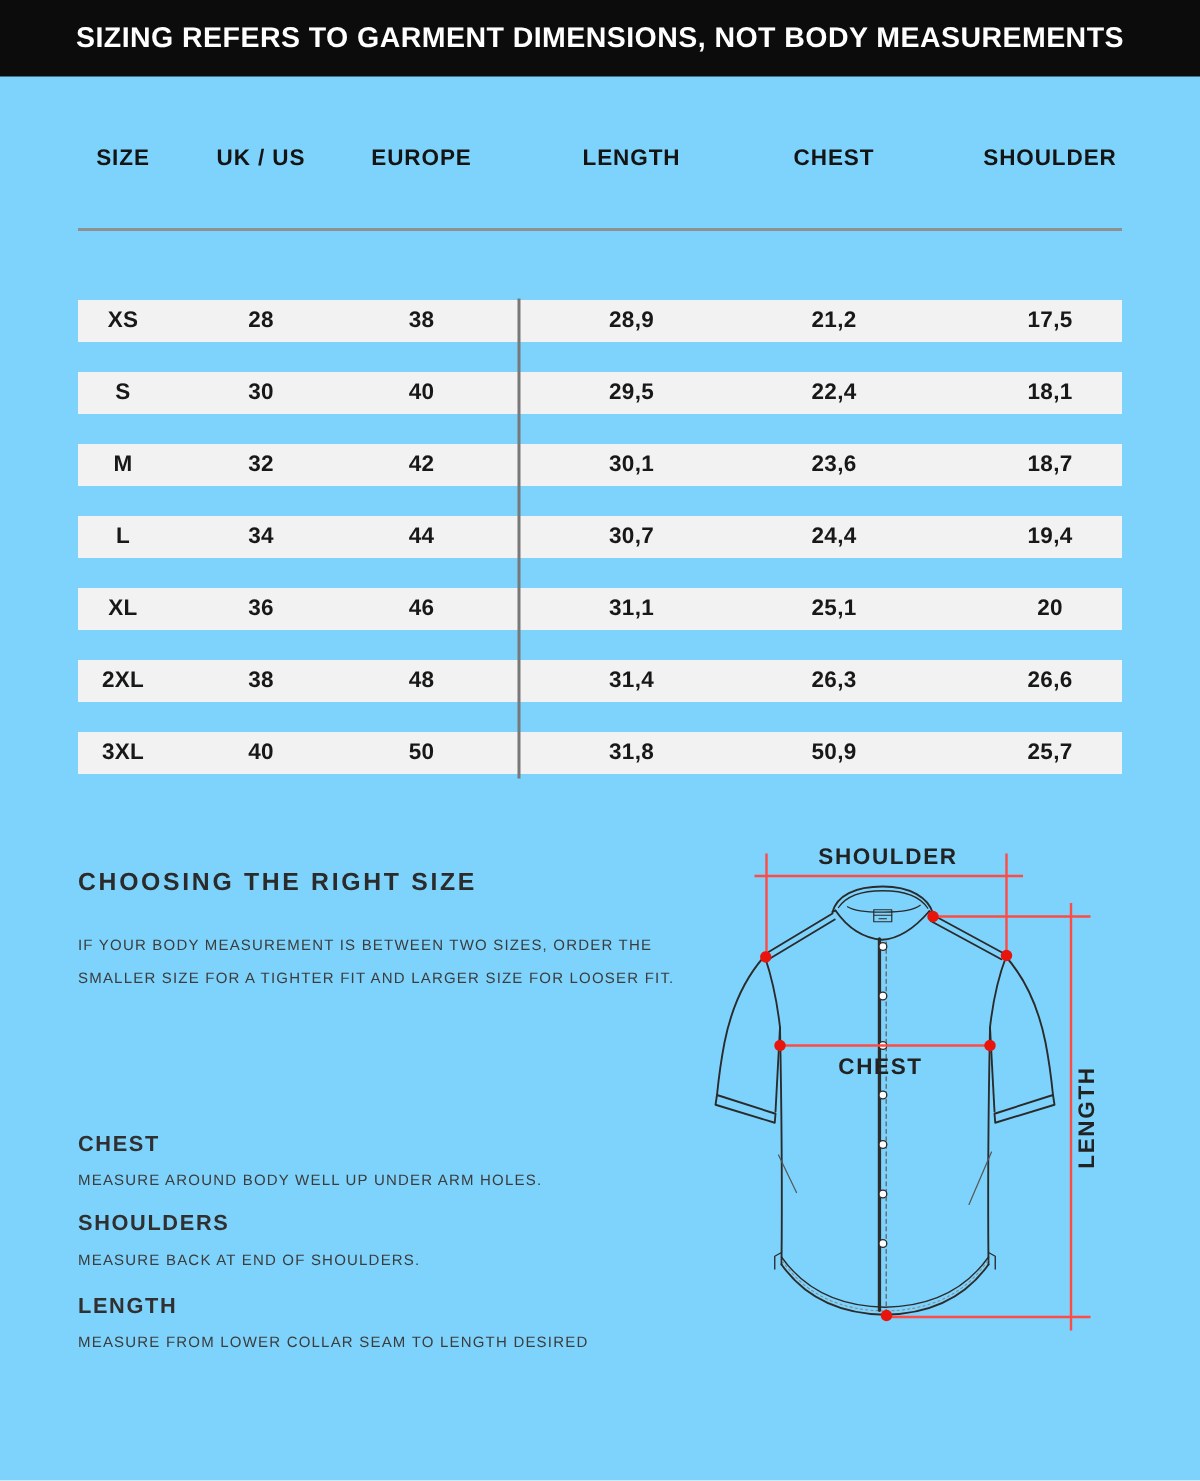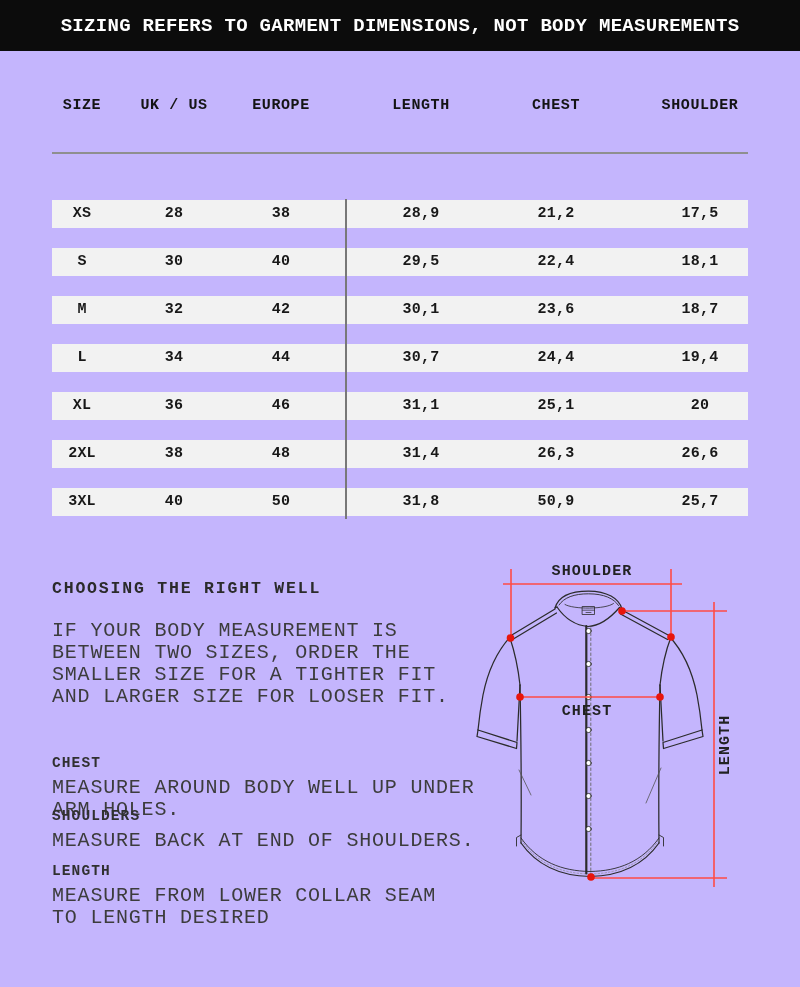--- a/index.html
+++ b/index.html
@@ -1,18 +1,18 @@
 <!DOCTYPE html>
 <html><head>
 <meta charset="utf-8">
 <style>
   html,body{margin:0;padding:0;background:#ffffff;}
   #page{
-    position:relative;width:800px;height:987px;background:#c4b5fd;overflow:hidden;
-    font-family:Liberation Mono, monospace;color:#1c1c1c;
+    position:relative;width:800px;height:987px;background:#7dd3fc;overflow:hidden;
+    font-family:Liberation Sans, sans-serif;color:#1c1c1c;
   }
   
   .banner{
     position:absolute;left:0;top:0;width:800px;height:51px;background:#0c0c0c;
     display:flex;align-items:center;justify-content:center;
   }
   .banner-text{
     color:#ffffff;font-size:19px;font-weight:bold;letter-spacing:.3px;white-space:nowrap;
   }
   
@@ -24,21 +24,21 @@
   .trow{position:absolute;left:52px;width:696px;height:28px;background:#f2f2f2;}
   .trow .cell{font-size:15px;font-weight:bold;color:#181818;line-height:28px;letter-spacing:.2px;}
   .r0{top:200px}.r1{top:248px}.r2{top:296px}.r3{top:344px}.r4{top:392px}.r5{top:440px}.r6{top:488px}
   .col-divider{position:absolute;left:345px;top:199px;width:2px;height:320px;background:#787878;}
   
   .h1{
     position:absolute;left:52px;font-size:16.5px;font-weight:bold;letter-spacing:1.8px;
     color:#2b2b2b;white-space:nowrap;
   }
   .para{
-    position:absolute;left:52px;font-size:20px;line-height:22px;letter-spacing:.8px;color:#3c3c3c;
+    position:absolute;left:52px;font-size:10px;line-height:22px;letter-spacing:.8px;color:#3c3c3c;
   }
   .sub{
     position:absolute;left:52px;font-size:14.5px;font-weight:bold;letter-spacing:1.1px;
     color:#303030;white-space:nowrap;
   }
   
   .diagram{position:absolute;left:460px;top:555px;width:340px;height:345px;}
   .diagram svg{position:absolute;left:0;top:0;}
   .dlabel{
     position:absolute;font-size:15px;font-weight:bold;letter-spacing:1.1px;color:#222;
@@ -118,21 +118,21 @@
   <div class="trow r6">
     <span class="cell c0">3XL</span>
     <span class="cell c1">40</span>
     <span class="cell c2">50</span>
     <span class="cell c3">31,8</span>
     <span class="cell c4">50,9</span>
     <span class="cell c5">25,7</span>
   </div>
   <div class="col-divider"></div>
 
-  <div class="h1" style="top:579px">CHOOSING THE RIGHT WELL</div>
+  <div class="h1" style="top:579px">CHOOSING THE RIGHT SIZE</div>
   <div class="para" style="top:620px;width:430px">IF YOUR BODY MEASUREMENT IS BETWEEN TWO SIZES, ORDER THE SMALLER SIZE FOR A TIGHTER FIT AND LARGER SIZE FOR LOOSER FIT.</div>
 
 
   <div class="sub" style="top:755px">CHEST</div>
   <div class="para" style="top:777px;width:440px">MEASURE AROUND BODY WELL UP UNDER ARM HOLES.</div>
 
   <div class="sub" style="top:808px">SHOULDERS</div>
   <div class="para" style="top:830px;width:440px">MEASURE BACK AT END OF SHOULDERS.</div>
 
   <div class="sub" style="top:863px">LENGTH</div>

